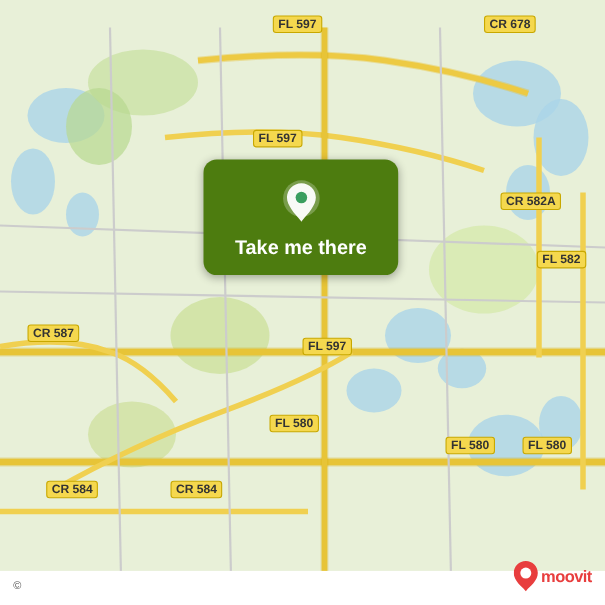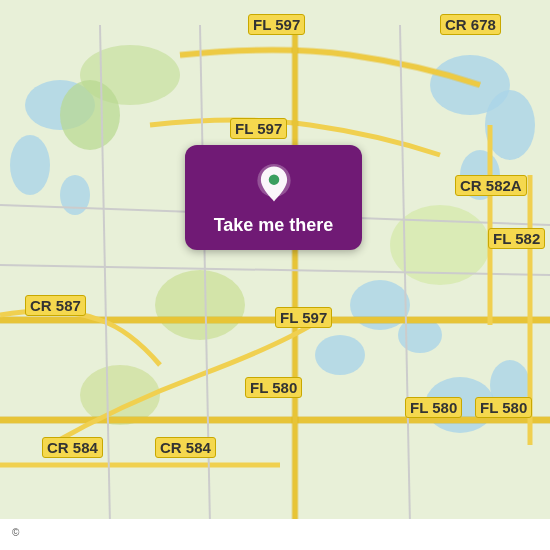--- a/index.html
+++ b/index.html
@@ -25,21 +25,21 @@
       top: 0; left: 0;
       width: 100%; height: 100%;
     }
 
     
     #take-me-there-btn {
       position: absolute;
       left: 185px;
       top: 145px;
       width: 177px;
-      background-color: #701a75;
+      background-color: #4d7c0f;
       border-radius: 12px;
       display: flex;
       flex-direction: column;
       align-items: center;
       padding: 18px 20px 14px 20px;
       cursor: pointer;
       box-shadow: 0 2px 8px rgba(0,0,0,0.3);
       border: none;
       color: white;
     }
@@ -101,21 +101,21 @@
       letter-spacing: -0.5px;
     }
 
     
     .road-label {
       position: absolute;
       background: white;
       border: 1px solid #ccc;
       border-radius: 3px;
       padding: 1px 4px;
-      font-size: 15px;
+      font-size: 11px;
       font-weight: bold;
       color: #333;
     }
 
     .road-label.yellow {
       background: #f5d84e;
       border-color: #c8a800;
     }
   </style>
 </head>
@@ -201,14 +201,21 @@
       <circle cx="21" cy="19" r="6" fill="#3a9e5f"></circle>
     </svg>
     <span id="btn-label">Take me there</span>
   </button>
 
   <div id="bottom-bar">
     <div id="attribution">
       <span>©</span>
     </div>
 
+    <div id="moovit-logo">
+      <svg class="moovit-pin" viewBox="0 0 22 28" xmlns="http://www.w3.org/2000/svg">
+        <path d="M11 0 C5 0 0 5 0 11 C0 18 8 24 10.2 26.5 Q10.6 27 11 27.5 Q11.4 27 11.8 26.5 C14 24 22 18 22 11 C22 5 17 0 11 0Z" fill="#e83e3e"></path>
+        <circle cx="11" cy="11" r="5" fill="white"></circle>
+      </svg>
+      <span class="moovit-text">moovit</span>
+    </div>
   </div>
 </div>
 
 </body></html>

